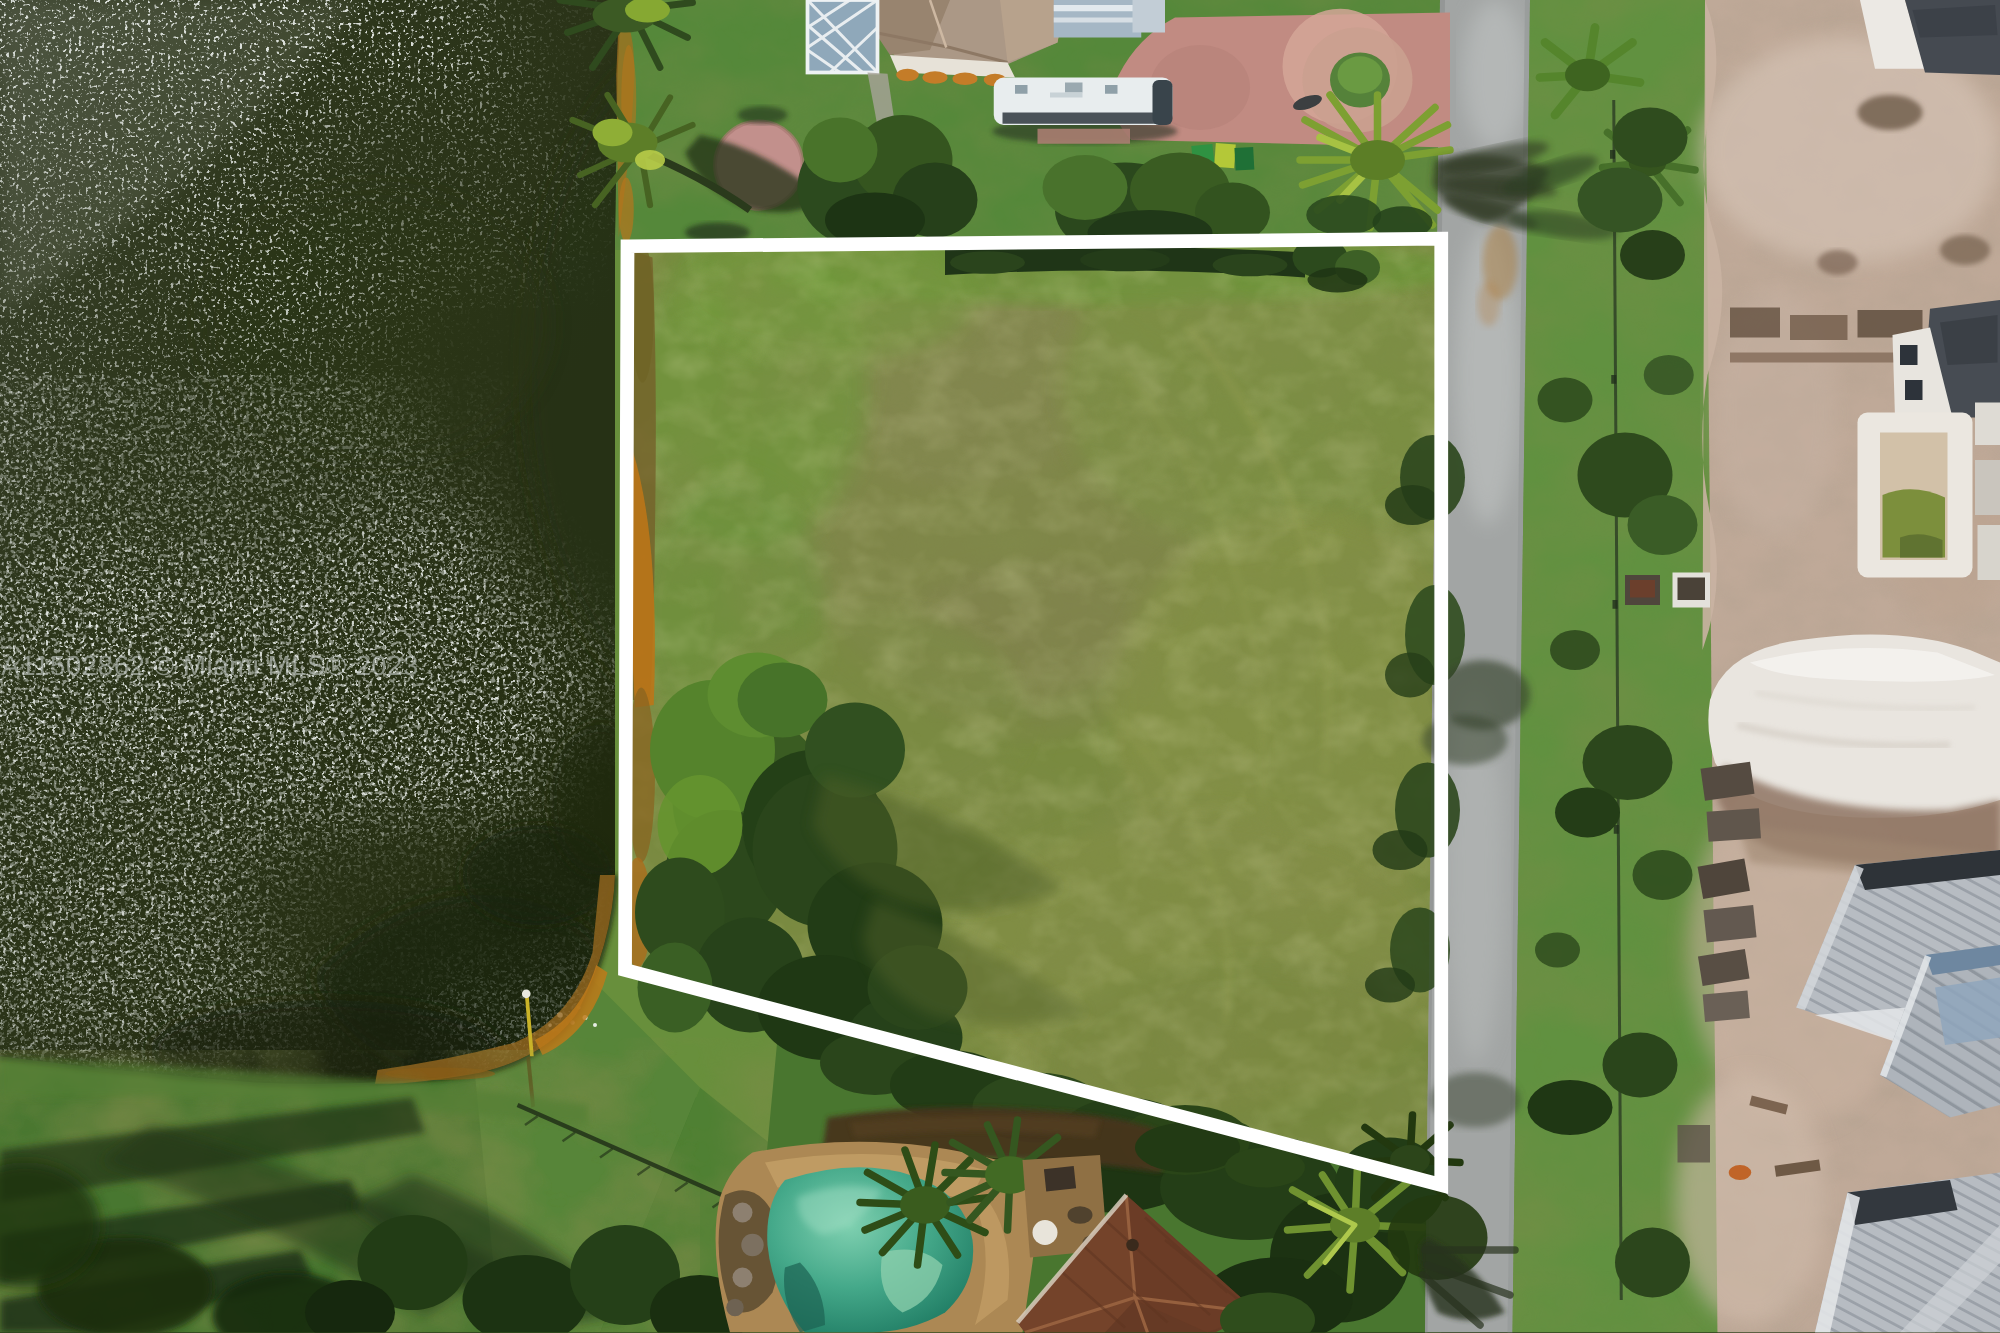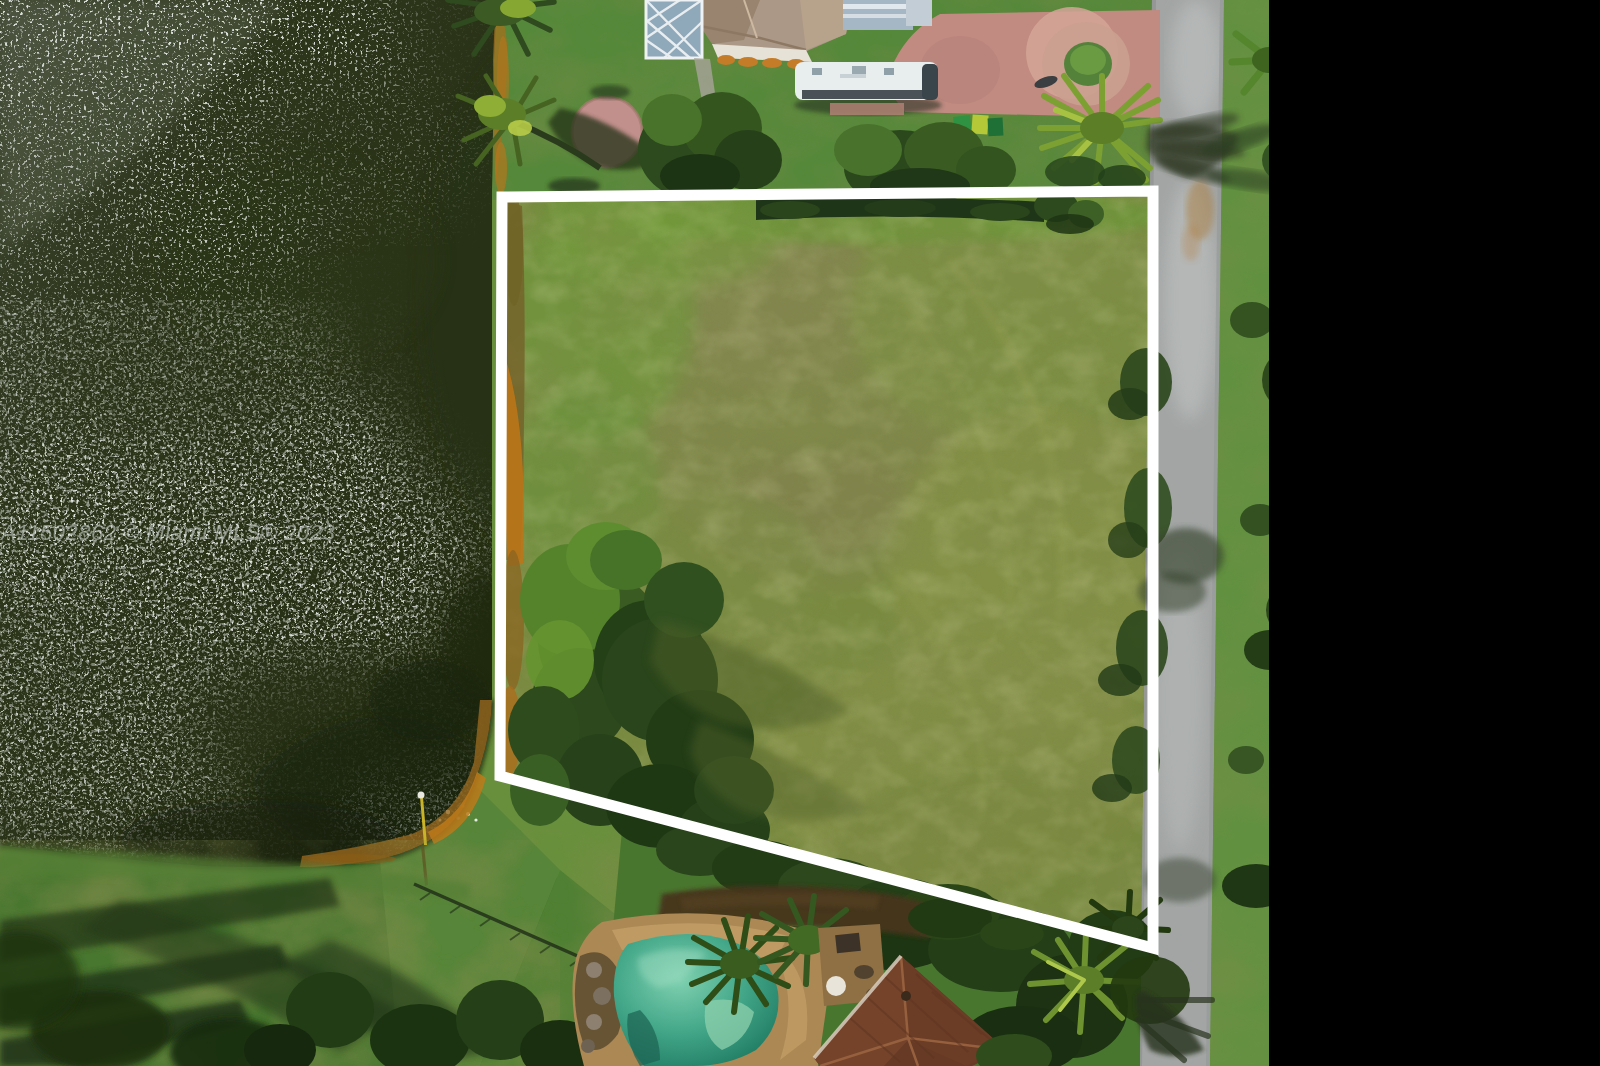--- a/index.html
+++ b/index.html
@@ -1,16 +1,16 @@
 <!DOCTYPE html>
 <html><head>
 <meta charset="utf-8">
 <style>
   html,body{margin:0;padding:0;background:#000;}
-  #stage{position:relative;width:1269px;height:1066px;overflow:hidden;font-family:"Liberation Sans",sans-serif;font-style:italic;}
+  #stage{position:relative;width:1600px;height:1066px;overflow:hidden;font-family:"Liberation Sans",sans-serif;}
   svg{display:block;}
 </style>
 </head>
 <body>
 <div id="stage">
 <svg width="1600" height="1066" viewBox="0 0 1600 1066" xmlns="http://www.w3.org/2000/svg">
 <defs>
 
   <filter id="sparkle" x="-2%" y="-2%" width="104%" height="104%">
     <feTurbulence type="fractalNoise" baseFrequency="0.38" numOctaves="2" seed="11" result="n"></feTurbulence>

